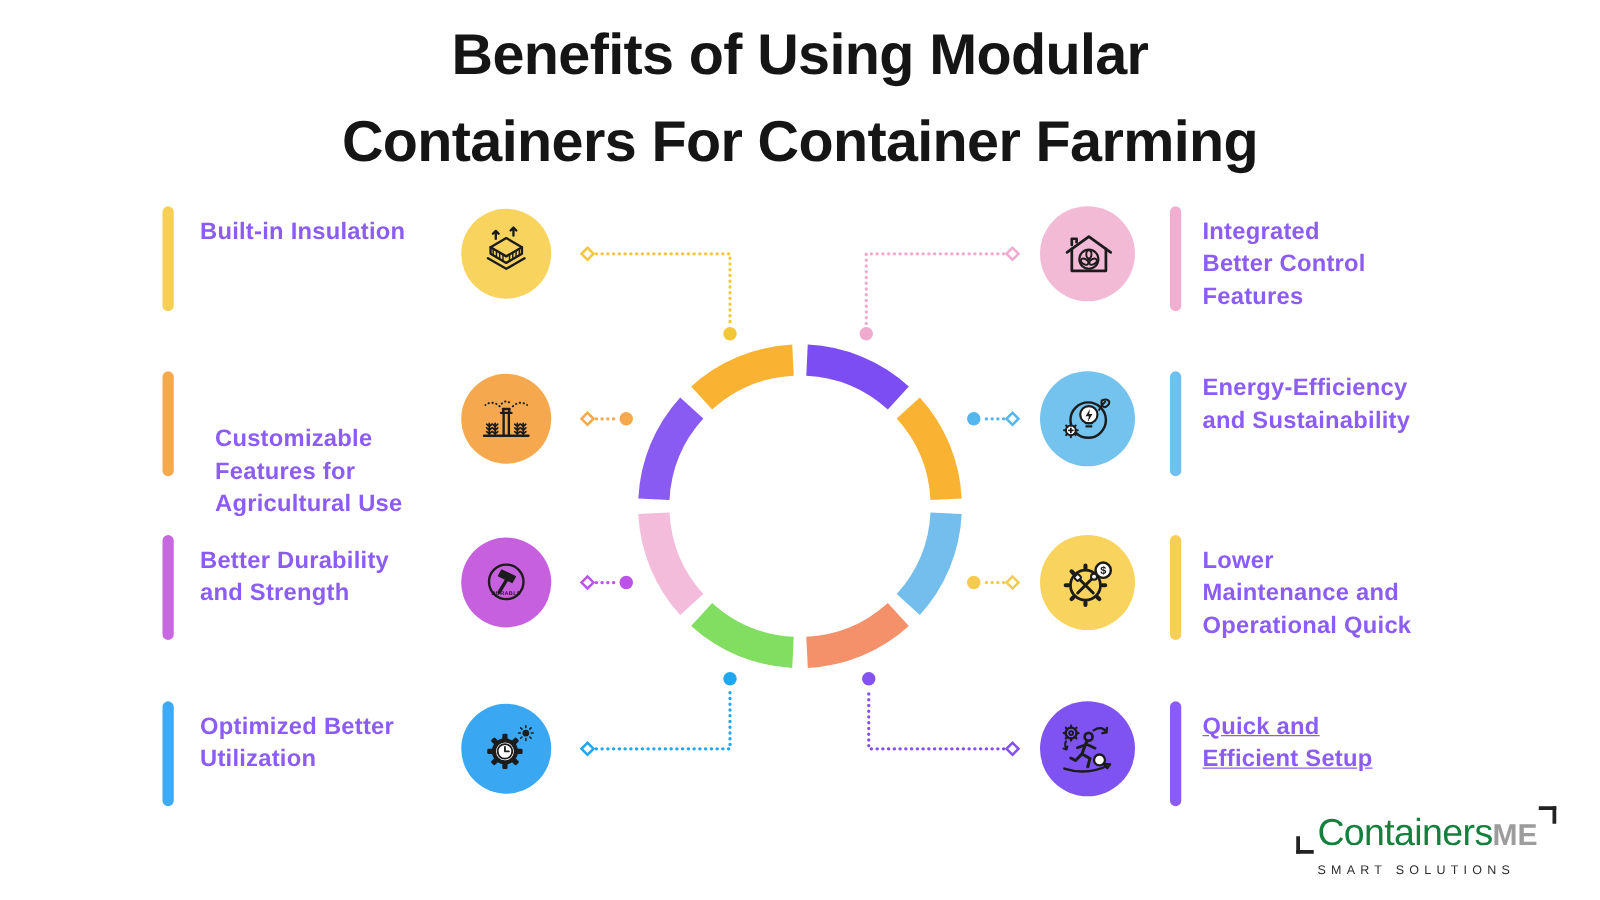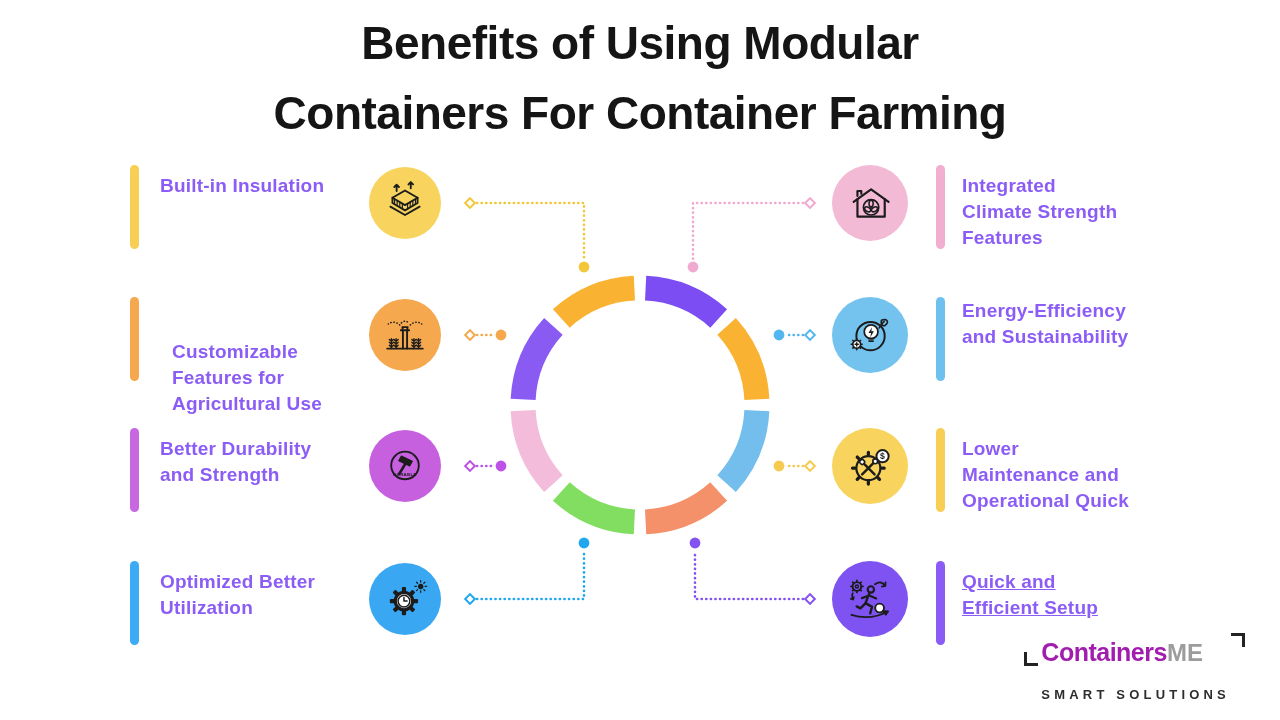--- a/index.html
+++ b/index.html
@@ -12,23 +12,23 @@
   .benefit{position:absolute;}
   .bar{position:absolute;width:9px;height:84px;border-radius:5px;}
   .label{position:absolute;font-size:19px;font-weight:bold;color:#8b5cf6;
          line-height:26px;letter-spacing:0.2px;white-space:pre-line;}
   .icon-circle{position:absolute;border-radius:50%;display:flex;align-items:center;justify-content:center;}
   .icon-circle.small{width:72px;height:72px;}
   .icon-circle.big{width:76px;height:76px;}
   .overlay{position:absolute;left:0;top:0;width:1280px;height:720px;pointer-events:none;}
   .logo{position:absolute;right:50px;bottom:18px;}
   .logo-row{position:relative;display:flex;align-items:baseline;}
-  .logo-name{font-size:25px;font-weight:bold;color:#a21caf;letter-spacing:-0.5px;}
+  .logo-name{font-size:30px;font-weight:normal;color:#15803d;letter-spacing:-0.5px;}
   .logo-suffix{font-size:24px;font-weight:bold;color:#9C9C9C;letter-spacing:0;}
-  .logo-tagline{font-size:13px;font-weight:bold;color:#2d2d2d;letter-spacing:4.2px;margin-top:20px;}
+  .logo-tagline{font-size:10px;font-weight:normal;color:#2d2d2d;letter-spacing:4.2px;margin-top:7px;}
   .bk-left{position:absolute;left:-17px;bottom:1px;width:11px;height:11px;
            border-left:3.5px solid #222;border-bottom:3.5px solid #222;}
   .bk-right{position:absolute;right:-15px;top:-5px;width:11px;height:11px;
             border-top:3.5px solid #222;border-right:3.5px solid #222;}
   svg text{font-family:"Liberation Sans",sans-serif;}
 </style>
 </head>
 <body>
 
 <div class="canvas">
@@ -180,21 +180,21 @@
             <ellipse cx="23" cy="22.4" rx="1.9" ry="3"></ellipse>
             <ellipse cx="19.9" cy="27.8" rx="1.9" ry="3" transform="rotate(120 19.9 27.8)"></ellipse>
             <ellipse cx="26.1" cy="27.8" rx="1.9" ry="3" transform="rotate(240 26.1 27.8)"></ellipse>
           </g>
           <circle cx="23" cy="26" r="0.9" fill="#1c1c1c" stroke="none"></circle>
         </g>
       </svg>
     </div>
     <div class="bar" style="left: 936px; top: 0px; background: rgb(242, 174, 206);"></div>
     <div class="label" style="left:962px;top:8px;width:240px;">Integrated
-Climate Strength
+Better Control
 Features</div>
   </div>
 
   <div class="benefit" style="left:0;top:297px;">
     <div class="icon-circle big" style="left: 832px; top: 0px; background: rgb(116, 195, 239);">
       <svg width="48" height="48" viewBox="0 0 44 44">
         <g fill="none" stroke="#1c1c1c" stroke-linecap="round" stroke-linejoin="round">
           <circle cx="22.5" cy="23" r="13" stroke-width="1.8"></circle>
           <circle cx="23" cy="19" r="6.3" stroke-width="1.6" fill="#ffffff"></circle>
           <path d="M20.8 25.3 h4.4 M21.2 27.6 h3.6" stroke-width="1.6"></path>

